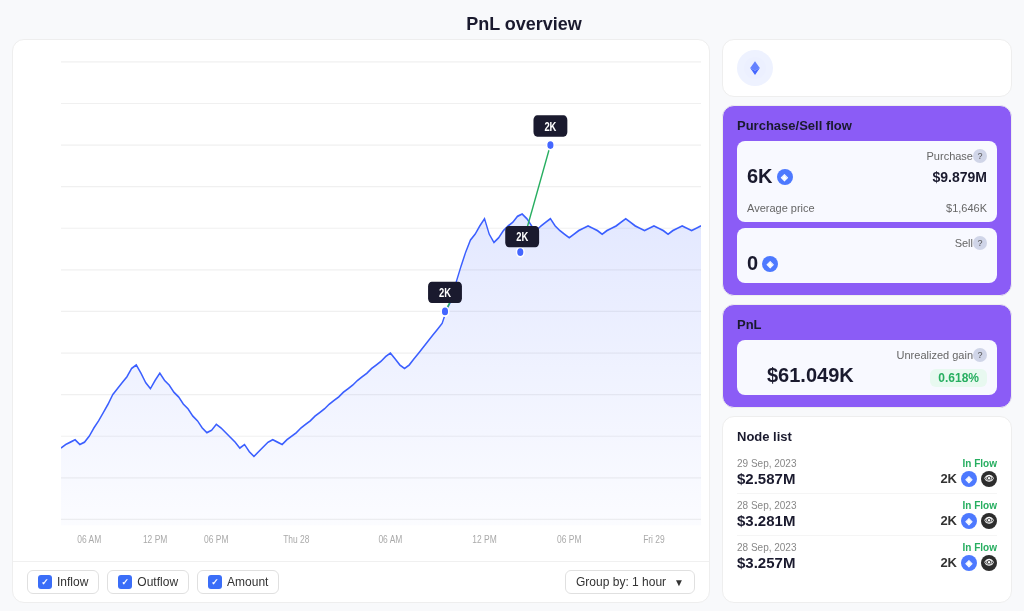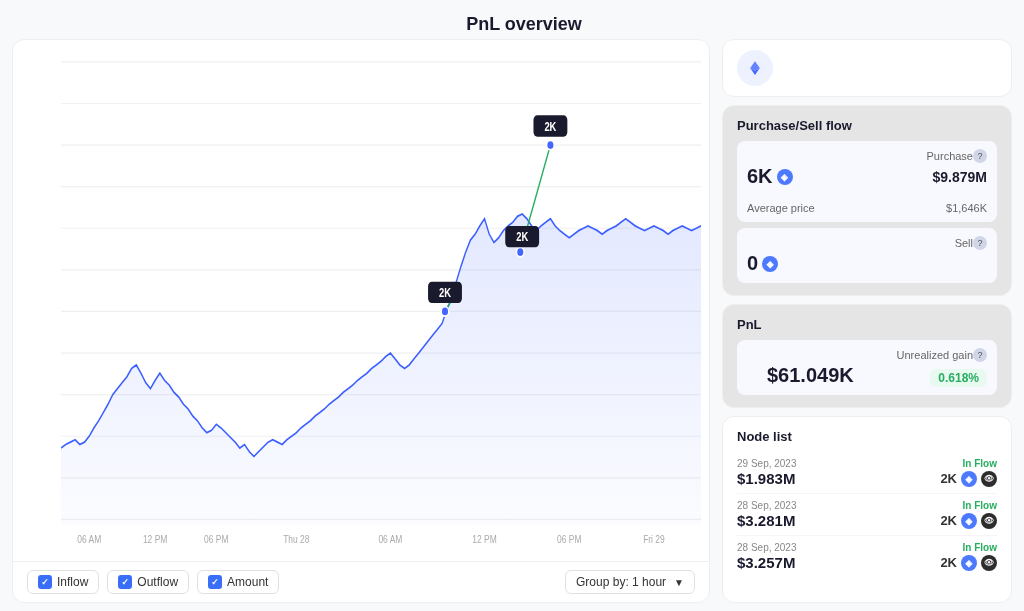--- a/index.html
+++ b/index.html
@@ -119,21 +119,21 @@
       width: 36px;
       height: 36px;
       border-radius: 50%;
       background: #eef2ff;
       display: flex;
       align-items: center;
       justify-content: center;
       font-size: 18px;
     }
     .panel-card {
-      background: #e5e5e5;
+      background: #8b5cf6;
       border-radius: 12px;
       border: 1px solid #eee;
       padding: 12px 14px;
     }
     .panel-card h3 {
       font-size: 13px;
       font-weight: 700;
       color: #1a1a2e;
       margin-bottom: 8px;
     }
@@ -441,21 +441,21 @@
 
     <div class="node-list-card">
       <h3>Node list</h3>
 
       <div class="node-item">
         <div class="node-date">
           <span>29 Sep, 2023</span>
           <span class="in-flow-badge">In Flow</span>
         </div>
         <div class="node-value">
-          <span>$1.983M</span>
+          <span>$2.587M</span>
           <div class="node-amount">
             <span>2K</span>
             <span class="eth-badge">◈</span>
             <div class="eye-icon">👁</div>
           </div>
         </div>
       </div>
 
       <div class="node-item">
         <div class="node-date">

